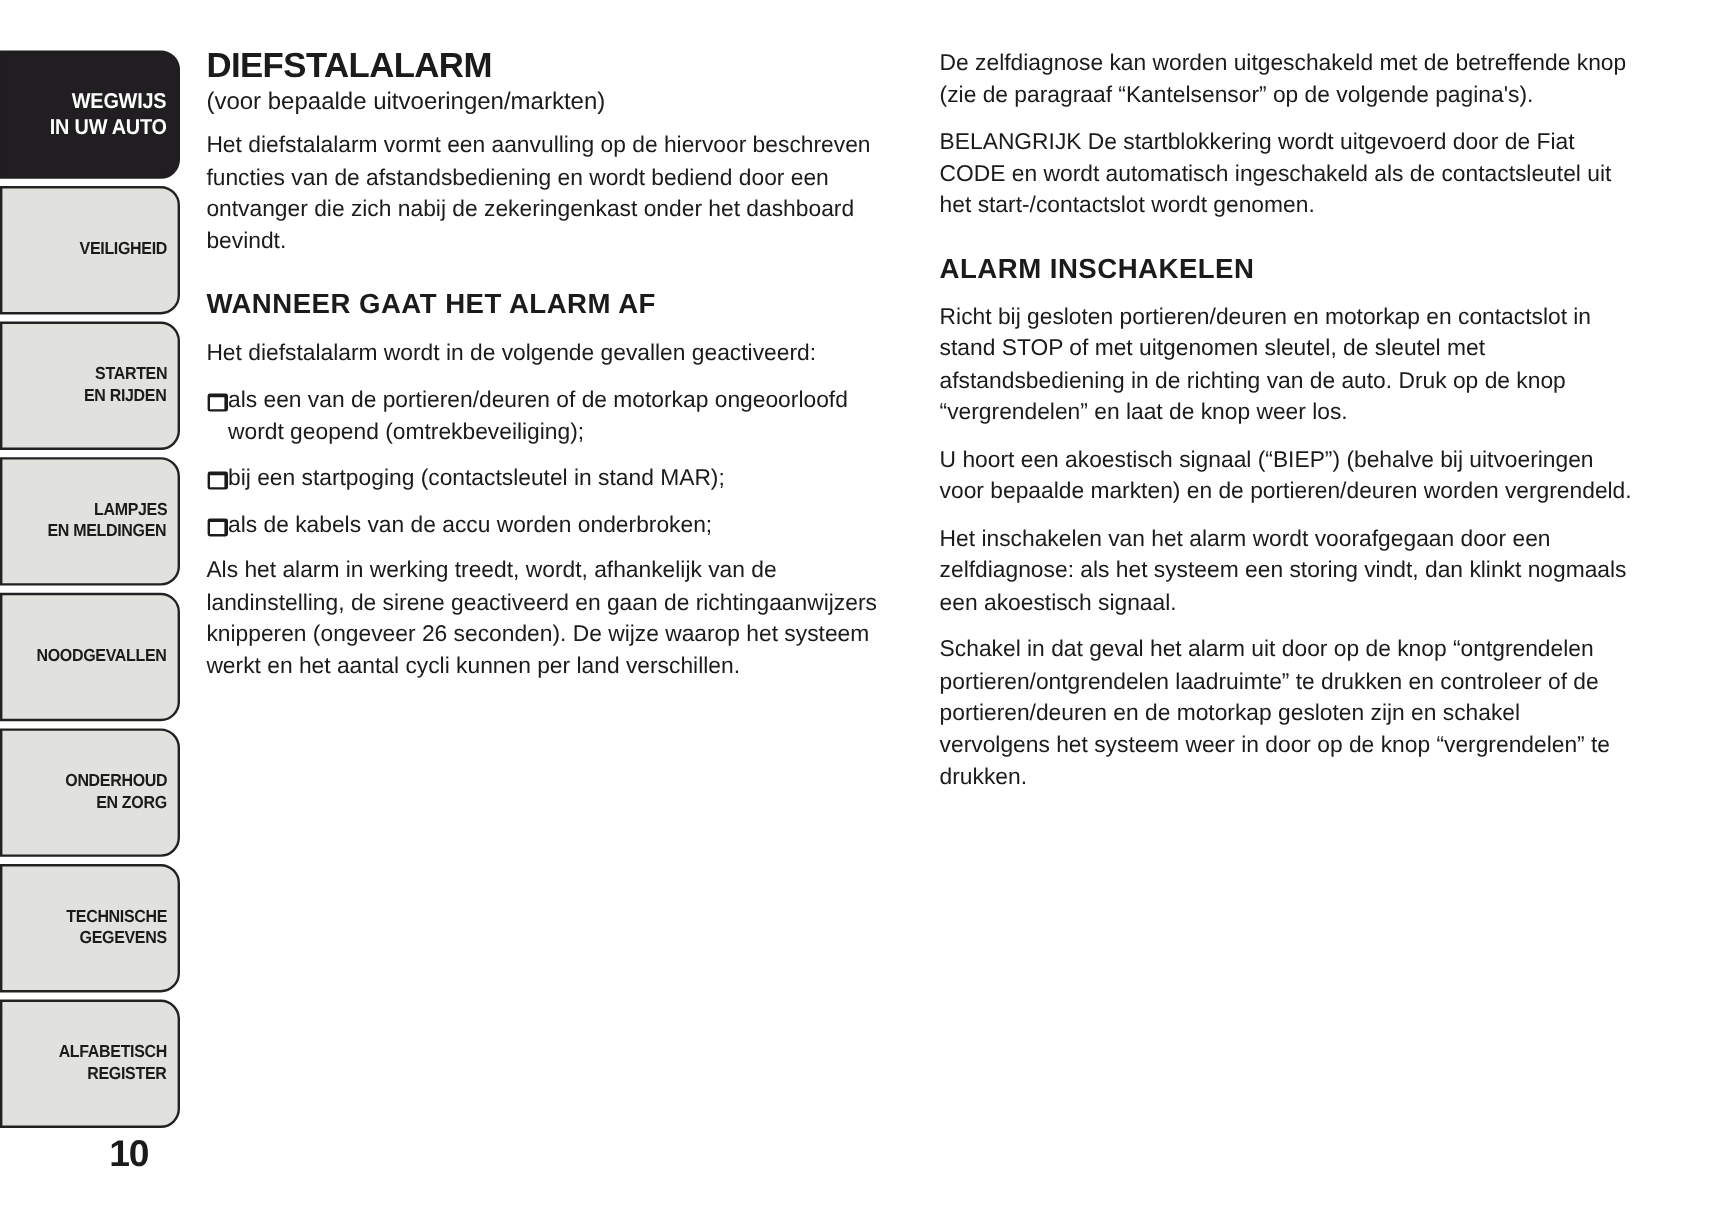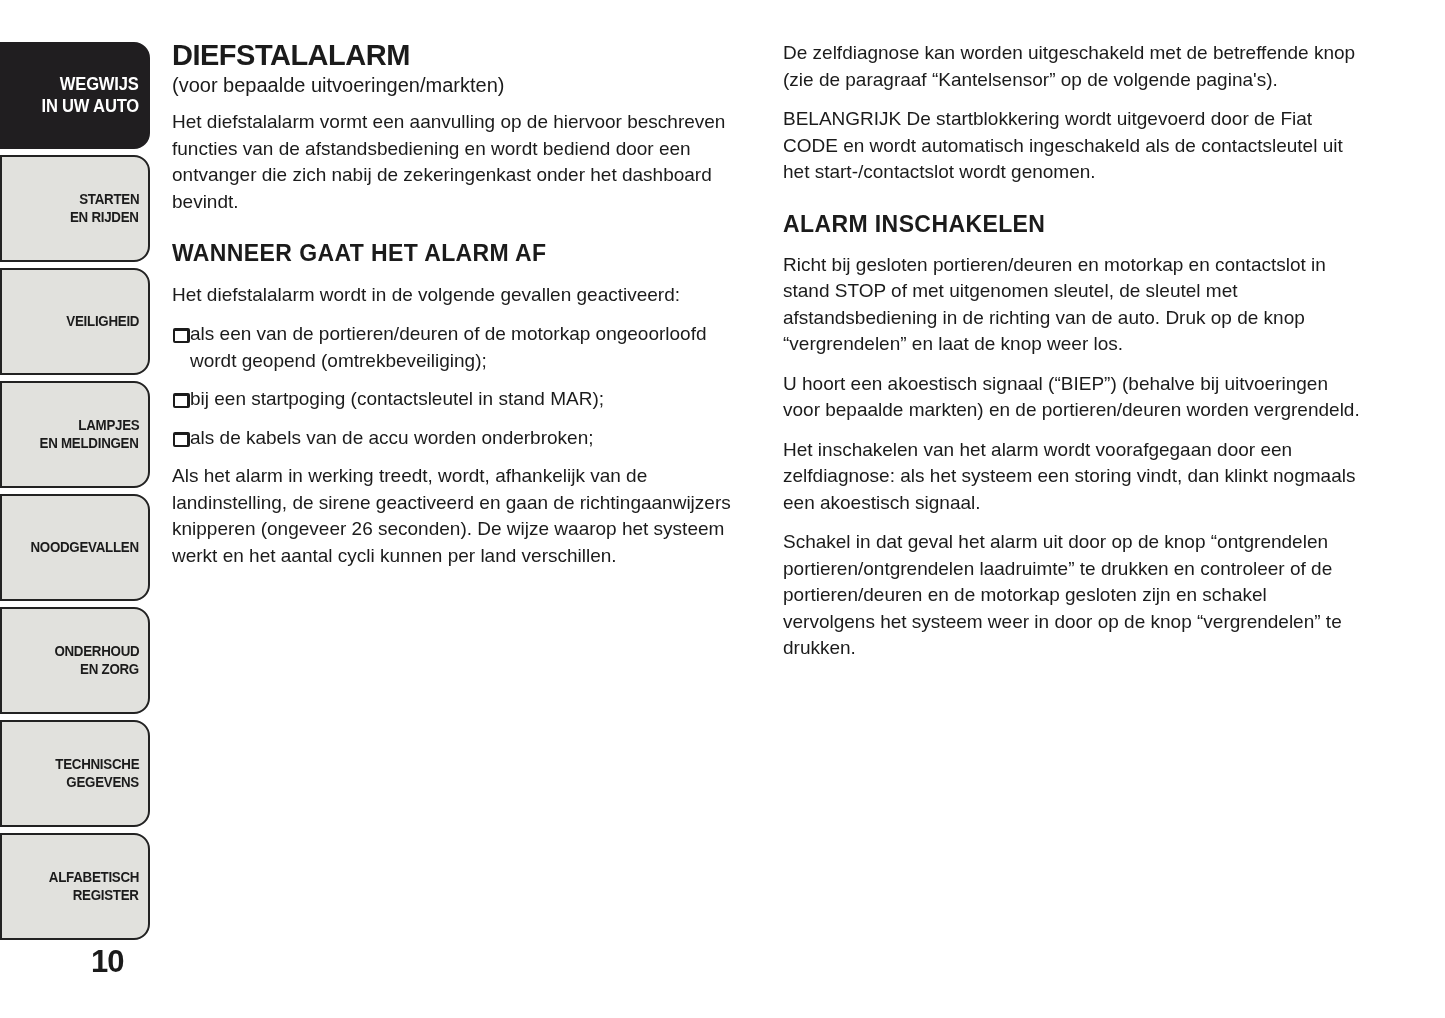--- a/index.html
+++ b/index.html
@@ -120,26 +120,26 @@
 <body>
 
 <div>
 
   <nav class="sidebar">
     <div class="tab active">
       <span class="tab-line">WEGWIJS</span>
       <span class="tab-line">IN UW AUTO</span>
     </div>
     <div class="tab">
+      <span class="tab-line">VEILIGHEID</span>
+      <span class="tab-line"></span>
+    </div>
+    <div class="tab">
       <span class="tab-line">STARTEN</span>
       <span class="tab-line">EN RIJDEN</span>
-    </div>
-    <div class="tab">
-      <span class="tab-line">VEILIGHEID</span>
-      <span class="tab-line"></span>
     </div>
     <div class="tab">
       <span class="tab-line">LAMPJES</span>
       <span class="tab-line">EN MELDINGEN</span>
     </div>
     <div class="tab">
       <span class="tab-line">NOODGEVALLEN</span>
       <span class="tab-line"></span>
     </div>
     <div class="tab">

